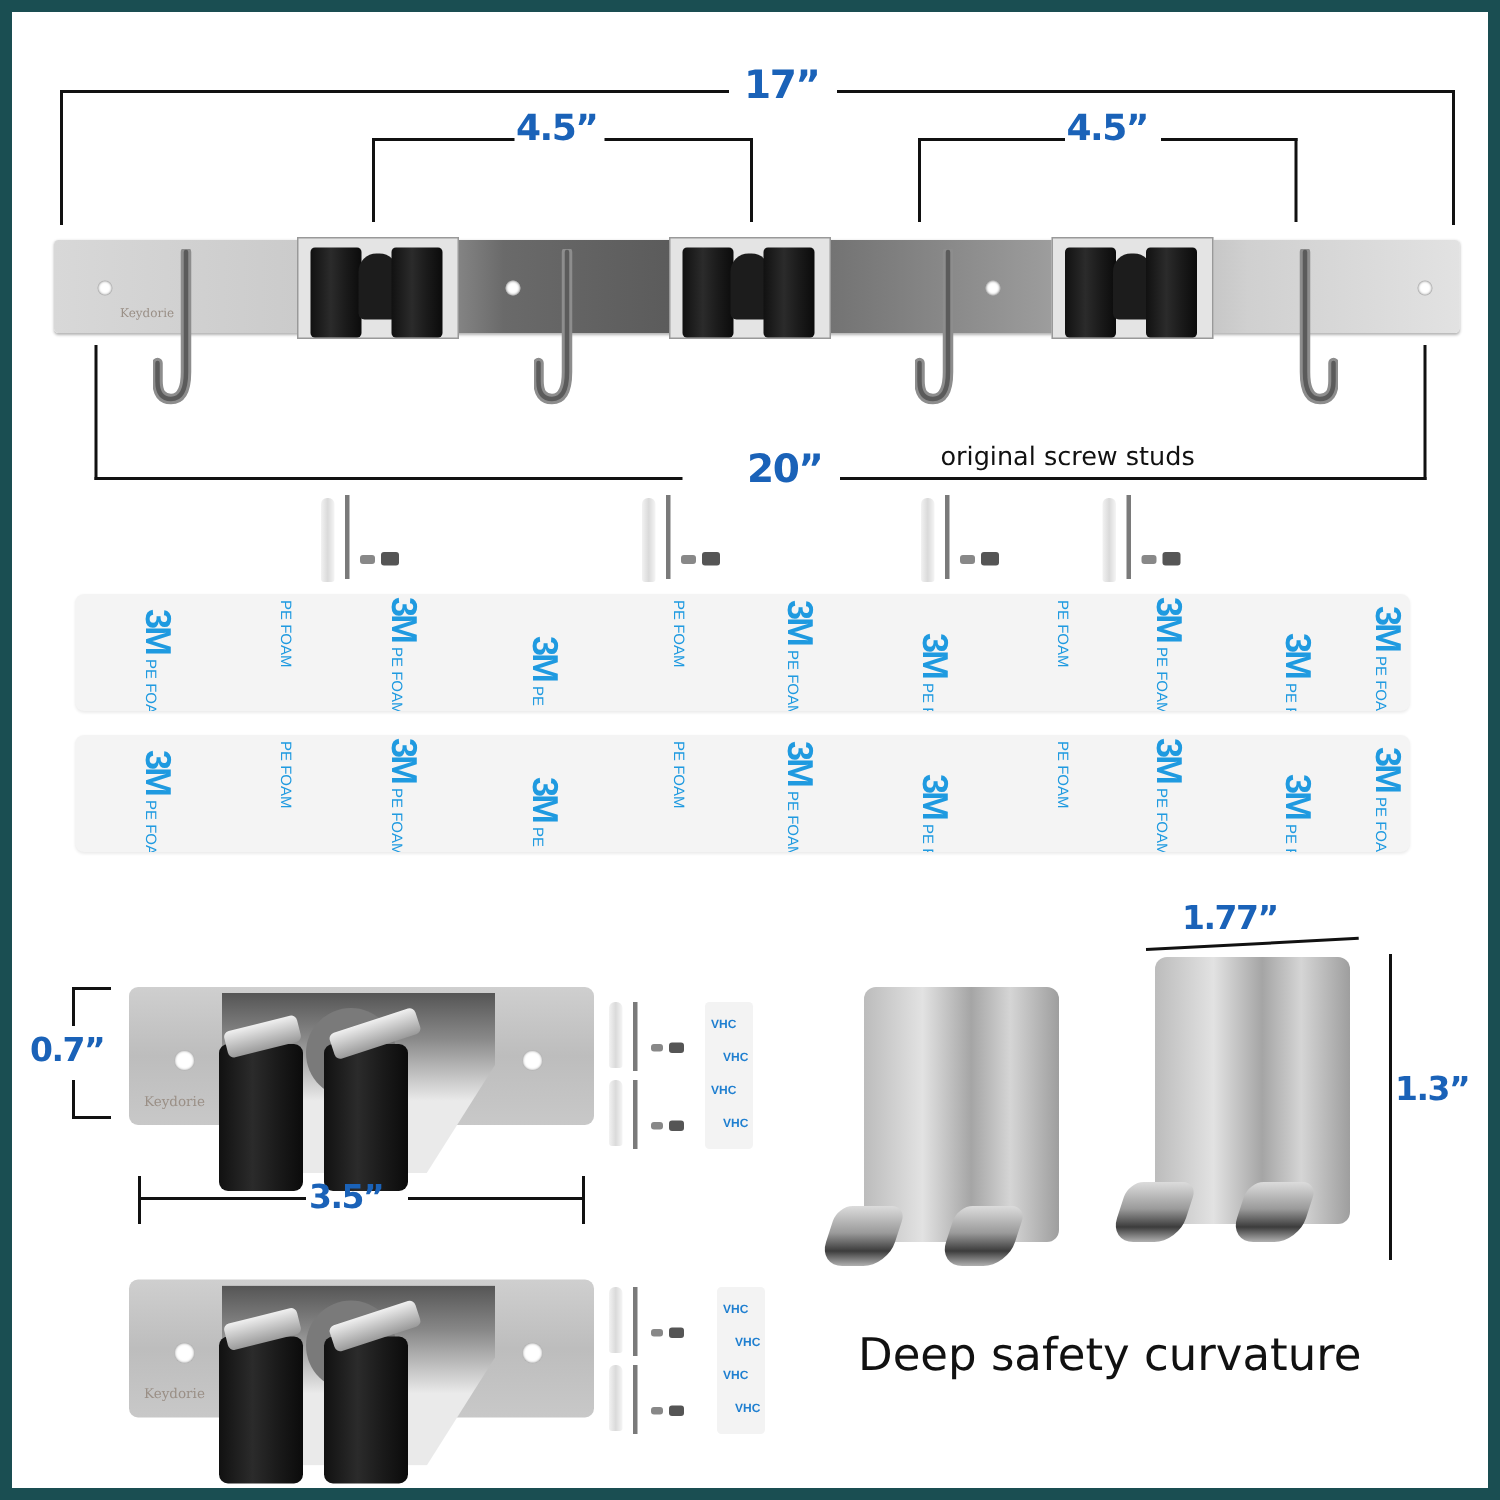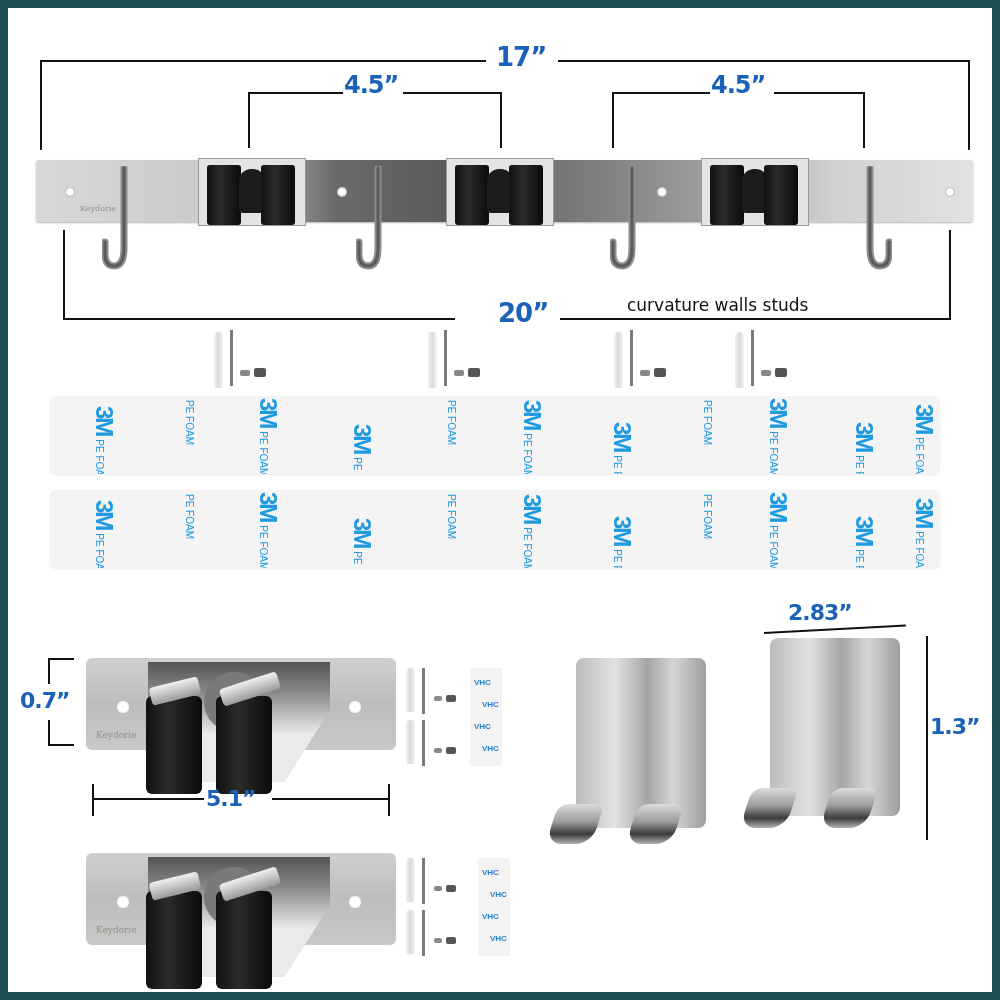--- a/index.html
+++ b/index.html
@@ -97,21 +97,21 @@
   <svg class="abs" style="left:854px;top:158px;" width="30" height="106" viewBox="0 0 30 106">
     <path d="M8 2 L8 82 Q8 100 18 100 Q27 100 27 88 L27 76" fill="none" stroke="#8d8d8d" stroke-width="7" stroke-linecap="round"></path>
     <path d="M8 2 L8 82 Q8 100 18 100 Q27 100 27 88 L27 76" fill="none" stroke="#3a3a3a" stroke-width="3" stroke-linecap="round" opacity=".6"></path>
   </svg>
 
   <div class="vline" style="left:55px;top:222px;height:90px;"></div>
   <div class="vline" style="left:941px;top:222px;height:90px;"></div>
   <div class="hline" style="left:55px;top:310px;width:392px;"></div>
   <div class="hline" style="left:552px;top:310px;width:391px;"></div>
   <div class="dim" style="left:490px;top:290px;font-size:26px;">20”</div>
-  <div class="caption" style="left:619px;top:287px;font-size:17px;">curvature walls studs</div>
+  <div class="caption" style="left:619px;top:287px;font-size:17px;">original screw studs</div>
 
   <div class="abs" style="left:206px;top:322px;width:70px;height:60px;">
     <div class="anchor" style="left:0;top:2px;height:56px;"></div>
     <div class="screw" style="left:16px;top:0;height:56px;"></div>
     <div class="cap" style="left:26px;top:40px;width:10px;height:6px;"></div>
     <div class="cap" style="left:40px;top:38px;width:12px;height:9px;background:#555;"></div>
   </div>
   <div class="abs" style="left:420px;top:322px;width:70px;height:60px;">
     <div class="anchor" style="left:0;top:2px;height:56px;"></div>
     <div class="screw" style="left:16px;top:0;height:56px;"></div>
@@ -175,21 +175,21 @@
     <div class="roller" style="left:60px;top:38px;width:56px;height:98px;border-radius:6px;"></div>
     <div class="roller" style="left:130px;top:38px;width:56px;height:98px;border-radius:6px;"></div>
     <div class="abs" style="left:64px;top:24px;width:50px;height:18px;background:linear-gradient(180deg,#f0f0f0,#9a9a9a);border-radius:4px;transform:rotate(-14deg);"></div>
     <div class="abs" style="left:134px;top:22px;width:60px;height:18px;background:linear-gradient(180deg,#f0f0f0,#9a9a9a);border-radius:4px;transform:rotate(-18deg);"></div>
   </div>
 
   <div class="vline" style="left:84px;top:776px;height:32px;"></div>
   <div class="vline" style="left:380px;top:776px;height:32px;"></div>
   <div class="hline" style="left:84px;top:790px;width:112px;"></div>
   <div class="hline" style="left:264px;top:790px;width:118px;"></div>
-  <div class="dim" style="left:198px;top:778px;font-size:22px;">5.1”</div>
+  <div class="dim" style="left:198px;top:778px;font-size:22px;">3.5”</div>
 
   <div class="abs" style="left:398px;top:660px;width:60px;height:100px;">
     <div class="anchor" style="left:0;top:0;height:44px;"></div>
     <div class="screw" style="left:16px;top:0;height:46px;"></div>
     <div class="cap" style="left:28px;top:28px;width:8px;height:5px;"></div>
     <div class="cap" style="left:40px;top:27px;width:10px;height:7px;background:#555;"></div>
     <div class="anchor" style="left:0;top:52px;height:44px;"></div>
     <div class="screw" style="left:16px;top:52px;height:46px;"></div>
     <div class="cap" style="left:28px;top:80px;width:8px;height:5px;"></div>
     <div class="cap" style="left:40px;top:79px;width:10px;height:7px;background:#555;"></div>
@@ -224,31 +224,32 @@
     <div class="cap" style="left:28px;top:80px;width:8px;height:5px;"></div>
     <div class="cap" style="left:40px;top:79px;width:10px;height:7px;background:#555;"></div>
   </div>
   <div class="mini-tape" style="left:470px;top:850px;width:32px;height:98px;">
     <span style="left:4px;top:10px;">VHC</span>
     <span style="left:12px;top:32px;">VHC</span>
     <span style="left:4px;top:54px;">VHC</span>
     <span style="left:12px;top:76px;">VHC</span>
   </div>
 
-  <div class="dim" style="left:780px;top:592px;font-size:22px;">2.83”</div>
+  <div class="dim" style="left:780px;top:592px;font-size:22px;">1.77”</div>
   <div class="abs" style="left:756px;top:624px;width:142px;height:2px;background:#111;transform:rotate(-3deg);transform-origin:left center;"></div>
 
   <div class="vline" style="left:918px;top:628px;height:204px;"></div>
   <div class="dim" style="left:922px;top:706px;font-size:22px;">1.3”</div>
 
   <div class="abs" style="left:534px;top:650px;width:180px;height:200px;">
     <div class="hook-plate" style="left:34px;top:0;width:130px;height:170px;"></div>
     <div class="prong" style="left:10px;top:146px;"></div>
     <div class="prong" style="left:90px;top:146px;"></div>
   </div>
   <div class="abs" style="left:722px;top:630px;width:190px;height:200px;">
     <div class="hook-plate" style="left:40px;top:0;width:130px;height:178px;"></div>
     <div class="prong" style="left:16px;top:150px;"></div>
     <div class="prong" style="left:96px;top:150px;"></div>
   </div>
 
+  <div class="caption" style="left:564px;top:878px;font-size:30px;">Deep safety curvature</div>
 
 </div>
 
 </body></html>

